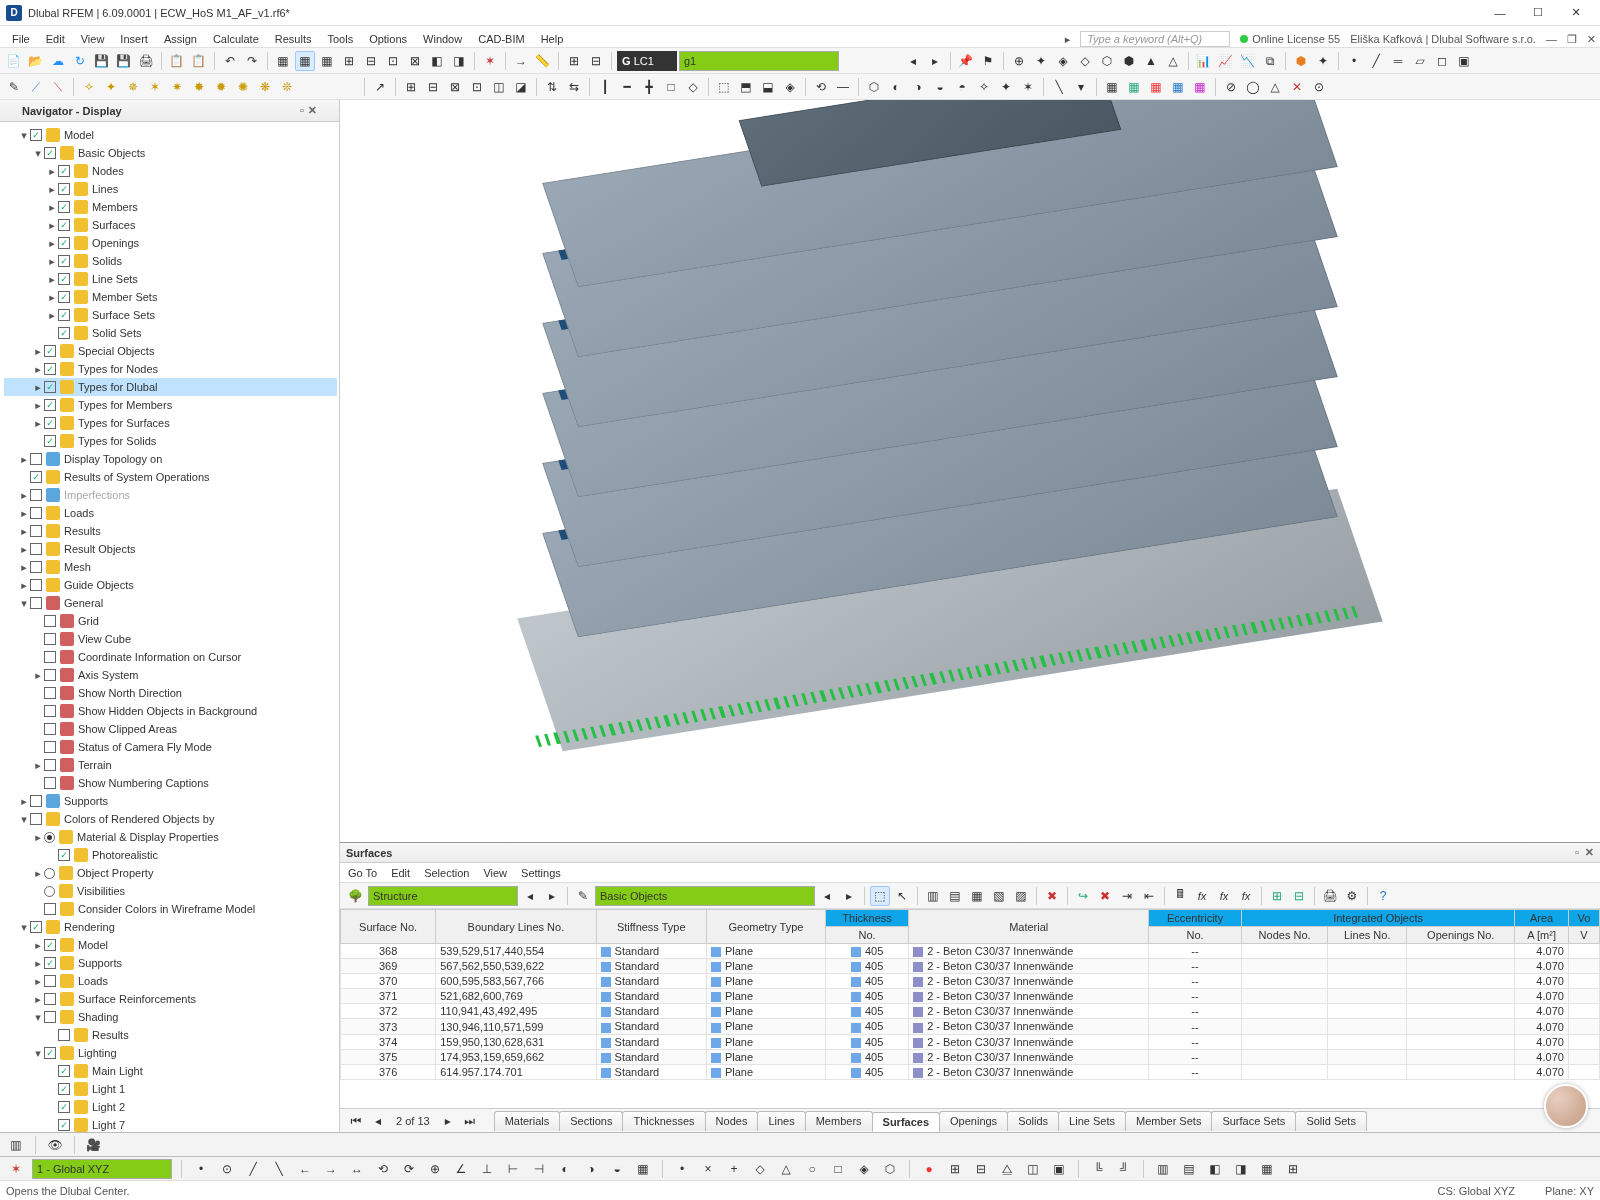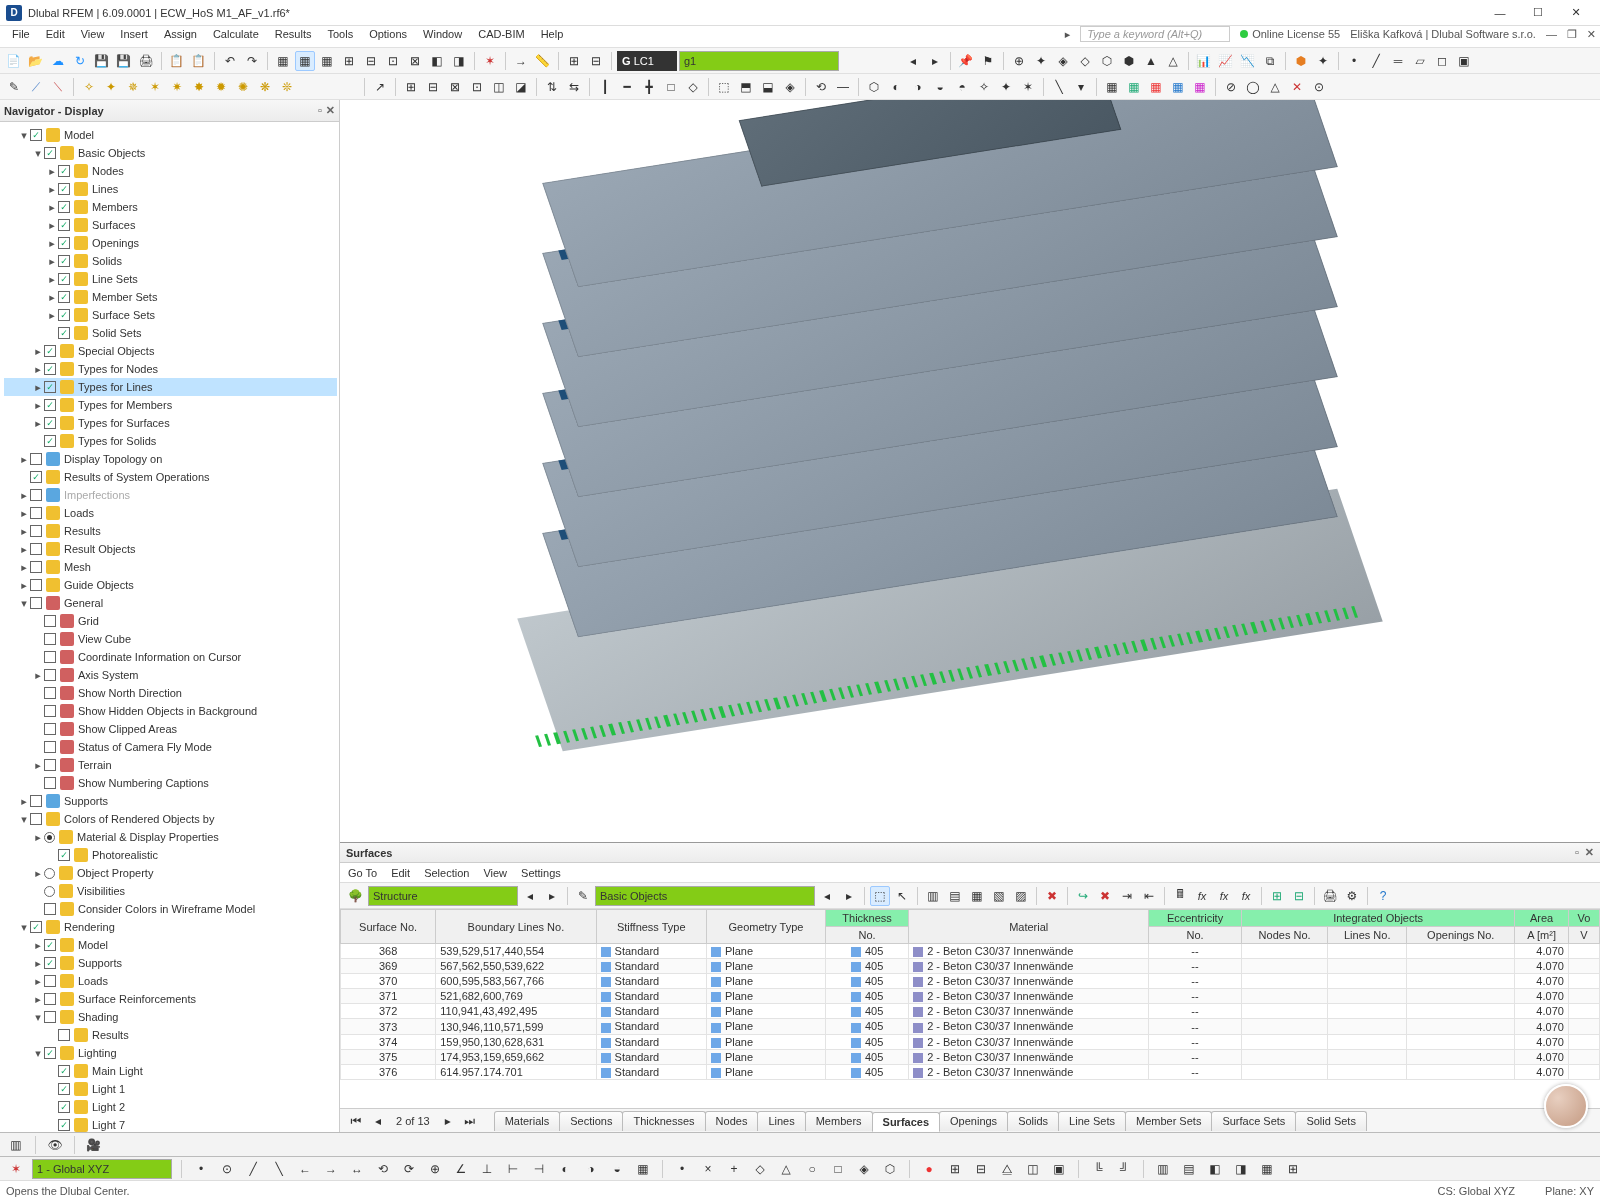--- a/index.html
+++ b/index.html
@@ -7,37 +7,37 @@
 
 
 .titlebar { height: 26px; background: #fff; display: flex; align-items: center; padding: 0 6px; border-bottom: 1px solid #ddd; }
 .titlebar .app-icon { width: 16px; height: 16px; background: #1a4d8f; border-radius: 2px; margin-right: 6px; display:inline-flex;align-items:center;justify-content:center;color:#fff;font-size:10px;font-weight:bold;}
 .titlebar .title { flex: 0 0 auto; }
 .titlebar .spacer { flex: 1; }
 .winbtns { display: flex; gap: 2px; }
 .winbtn { width: 36px; height: 22px; display:flex;align-items:center;justify-content:center; }
 
 
-.menubar { height: 22px; background: #fff; display: flex; align-items: flex-start; padding: 0 4px; border-bottom: 1px solid #e0e0e0; }
+.menubar { height: 22px; background: #fff; display: flex; align-items: flex-end; padding: 0 4px; border-bottom: 1px solid #e0e0e0; }
 .menubar .menu { padding: 2px 8px; }
 .menubar .right { margin-left: auto; display:flex; align-items:center; gap:10px; font-size:10.5px; color:#555;}
 .menubar .search { border:1px solid #ccc; padding:1px 6px; color:#999; width:150px; font-style:italic;}
 .menubar .lic-dot{width:8px;height:8px;border-radius:50%;background:#2ecc40;display:inline-block;margin-right:4px;}
 
 
 .toolbar { height: 26px; background: #f6f6f6; display: flex; align-items: center; padding: 0 4px; border-bottom: 1px solid #e0e0e0; gap:2px;}
 .tbtn { width: 20px; height: 20px; display:inline-flex;align-items:center;justify-content:center; border:1px solid transparent; border-radius:2px; font-size:12px;}
 .tsep { width:1px; height:18px; background:#ccc; margin:0 3px;}
 .tcombo { height:20px; border:1px solid #aaa; background:#84cc16; padding:0 4px; display:inline-flex;align-items:center; min-width:60px;}
 .tcombo.dark{background:#333;color:#fff;border-color:#333;}
 
 
 .main { flex:1; display:flex; min-height:0; }
 .navpanel { width: 340px; background:#fff; border-right:1px solid #ccc; display:flex; flex-direction:column; }
-.navhead { height:22px; background:linear-gradient(#f7f7f7,#ececec); border-bottom:1px solid #ccc; display:flex;align-items:center; padding:0 4px; font-weight:600;}
+.navhead { height:22px; background:linear-gradient(#f7f7f7,#ececec); border-bottom:1px solid #ccc; display:flex;align-items:center; padding:0 22px; font-weight:600;}
 .navhead .ctrls{margin-left:auto;display:flex;gap:4px;color:#666;}
 .tree { flex:1; overflow:auto; padding:4px 2px 4px 4px; }
 .tn { display:flex; align-items:center; height:18px; white-space:nowrap; }
 .tn .tw { width:12px; text-align:center; color:#555; cursor:pointer;}
 .tn .cb { width:12px;height:12px;border:1px solid #666;margin-right:4px;display:inline-flex;align-items:center;justify-content:center;font-size:9px;color:#1a6;}
 .tn .cb.checked::after{content:"✓";}
 .tn .rb { width:11px;height:11px;border:1px solid #666;border-radius:50%;margin-right:4px;display:inline-flex;align-items:center;justify-content:center;}
 .tn .rb.on::after{content:"";width:5px;height:5px;background:#333;border-radius:50%;}
 .tn .ic { width:14px;height:14px;margin-right:4px;display:inline-block;background:#e2b33a;border-radius:2px;}
 .tn .ic.b{background:#5aa7e0;}
@@ -60,21 +60,21 @@
 
 
 .datapanel { height: 290px; border-top:1px solid #999; display:flex; flex-direction:column; background:#f8f8f8;}
 .datapanel .dhead{height:20px;background:linear-gradient(#f7f7f7,#ececec);display:flex;align-items:center;padding:0 6px;font-weight:600;border-bottom:1px solid #ccc;}
 .datapanel .dhead .ctrls{margin-left:auto;display:flex;gap:6px;color:#666;}
 .datapanel .dmenu{height:20px;display:flex;align-items:center;gap:14px;padding:0 8px;border-bottom:1px solid #ddd;background:#fff;}
 .datapanel .dtool{height:26px;display:flex;align-items:center;gap:2px;padding:0 6px;border-bottom:1px solid #ddd;background:#f6f6f6;}
 .grid{flex:1;overflow:auto;background:#fff;}
 table.dg{border-collapse:collapse;width:100%;}
 table.dg th{background:#f0f0f0;border:1px solid #ccc;padding:2px 4px;font-weight:normal;color:#333;position:sticky;top:0;}
-table.dg th.group{background:#86efac;margin-top:20px;}
+table.dg th.group{background:#0ea5e9;margin-top:20px;}
 table.dg td{border:1px solid #e3e3e3;padding:1px 4px;white-space:nowrap;}
 table.dg td.c{text-align:center;}
 table.dg td.r{text-align:right;}
 table.dg tr:nth-child(even) td{background:#fafafa;}
 .chip{display:inline-block;width:10px;height:10px;background:#6fa8e8;margin-right:4px;vertical-align:middle;}
 .chip.s{background:#6fa8e8;}
 .chip.p{background:#6fa8e8;}
 .chip.m{background:#8e8ec8;}
 
 .pager{height:24px;display:flex;align-items:center;gap:2px;padding:0 6px;border-top:1px solid #ccc;background:#f6f6f6;}
@@ -354,21 +354,21 @@
         <div class="tn ind2">
           <span class="tw">▸</span>
           <span class="cb checked"></span>
           <span class="ic y"></span>
           <span>Types for Nodes</span>
         </div>
         <div class="tn ind2 sel">
           <span class="tw">▸</span>
           <span class="cb checked"></span>
           <span class="ic y"></span>
-          <span>Types for Lines</span>
+          <span>Types for Dlubal</span>
         </div>
         <div class="tn ind2">
           <span class="tw">▸</span>
           <span class="cb checked"></span>
           <span class="ic y"></span>
           <span>Types for Members</span>
         </div>
         <div class="tn ind2">
           <span class="tw">▸</span>
           <span class="cb checked"></span>

